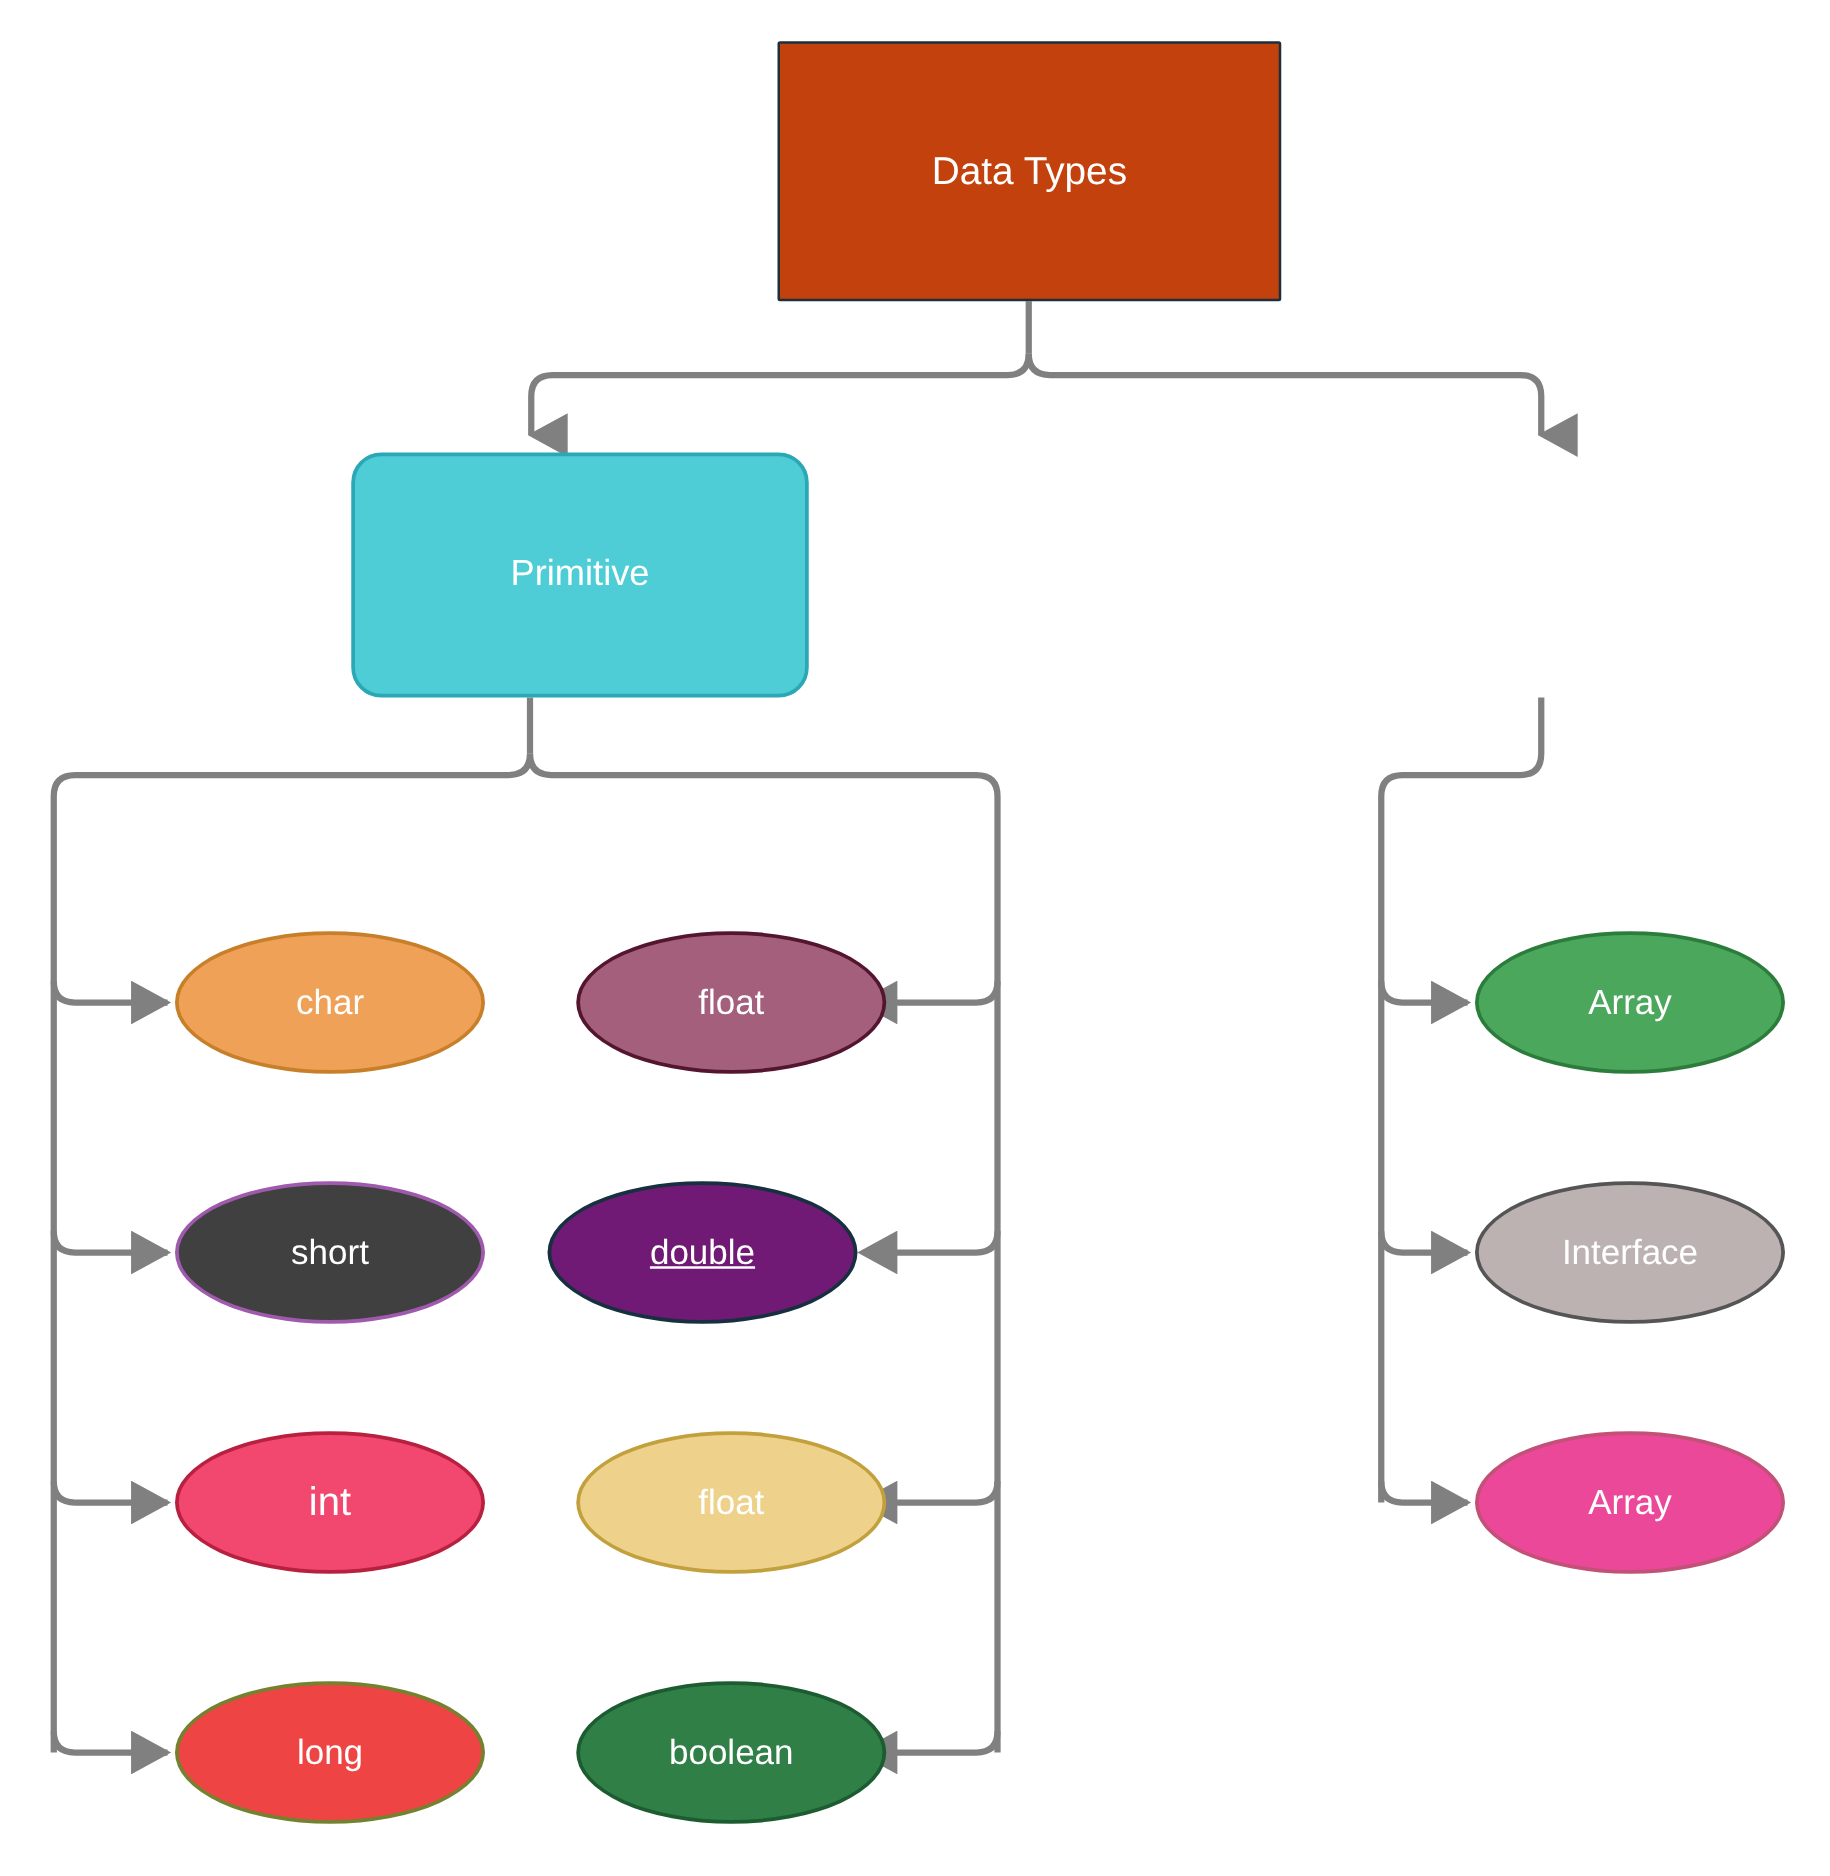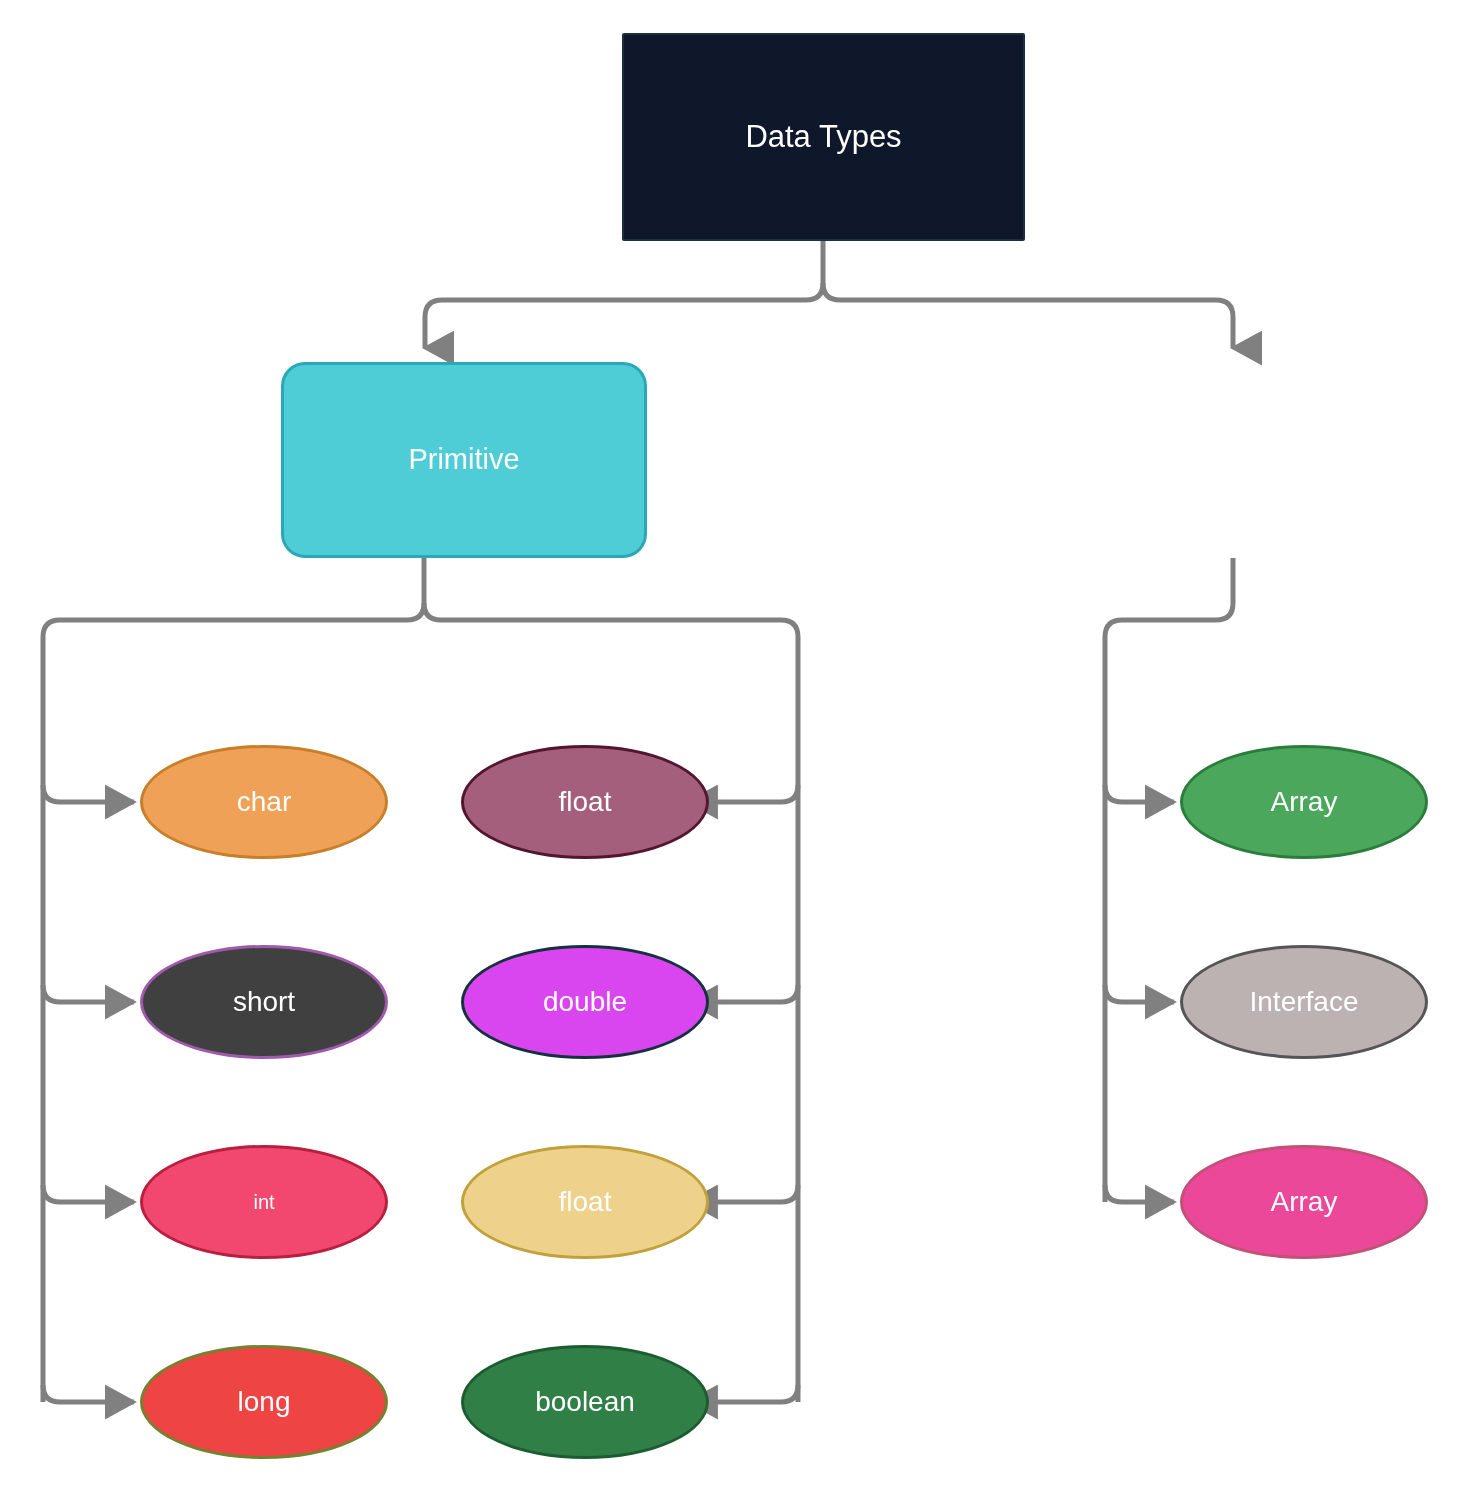--- a/index.html
+++ b/index.html
@@ -100,46 +100,46 @@
       <path d="M 798 1385 Q 798 1402 781 1402 L 715 1402" marker-end="url(#arrow-left)"></path>
 
       <path d="M 1233 558 L 1233 603 Q 1233 620 1216 620 L 1122 620 Q 1105 620 1105 637 L 1105 1202"></path>
 
       <path d="M 1105 785 Q 1105 802 1122 802 L 1174 802" marker-end="url(#arrow-right)"></path>
       <path d="M 1105 985 Q 1105 1002 1122 1002 L 1174 1002" marker-end="url(#arrow-right)"></path>
       <path d="M 1105 1185 Q 1105 1202 1122 1202 L 1174 1202" marker-end="url(#arrow-right)"></path>
     </g>
   </svg>
 
-  <div class="node rect-root" id="node-root" style="left: 622px; top: 33px; width: 403px; height: 208px; background: #0f172a; border-color: rgb(28, 47, 59); color: rgb(255, 255, 255); font-size: 31px;">
+  <div class="node rect-root" id="node-root" style="left: 622px; top: 33px; width: 403px; height: 208px; background: #c2410c; border-color: rgb(28, 47, 59); color: rgb(255, 255, 255); font-size: 31px;">
     <span class="node-label">Data Types</span>
   </div>
 
   <div class="node rect-round" id="node-primitive" style="left: 241px; top: 362px; width: 366px; height: 196px; background: rgb(78, 205, 214); border-color: rgb(42, 168, 181); color: rgb(255, 255, 255); font-size: 29px;">
     <span class="node-label">Primitive</span>
   </div>
 
 
   <div id="leaf-layer">
       <div class="node ellipse" style="left: 140px; top: 745px; width: 248px; height: 114px; background: rgb(239, 161, 87); border-color: rgb(200, 127, 42); color: rgb(255, 255, 255); font-size: 28px;">
         <span class="node-label">char</span>
       </div>
       <div class="node ellipse" style="left: 140px; top: 945px; width: 248px; height: 114px; background: #404040; border-color: rgb(160, 90, 173); color: rgb(255, 255, 255); font-size: 28px;">
         <span class="node-label">short</span>
       </div>
-      <div class="node ellipse" style="left: 140px; top: 1145px; width: 248px; height: 114px; background: rgb(242, 71, 111); border-color: rgb(184, 32, 63); color: rgb(255, 255, 255); font-size: 20px;">
+      <div class="node ellipse" style="left: 140px; top: 1145px; width: 248px; height: 114px; background: rgb(242, 71, 111); border-color: rgb(184, 32, 63); color: rgb(255, 255, 255); font-size: 32px;">
         <span class="node-label">int</span>
       </div>
       <div class="node ellipse" style="left: 140px; top: 1345px; width: 248px; height: 114px; background: #ef4444; border-color: rgb(116, 130, 47); color: rgb(255, 255, 255); font-size: 28px;">
         <span class="node-label">long</span>
       </div>
       <div class="node ellipse" style="left: 461px; top: 745px; width: 248px; height: 114px; background: rgb(163, 95, 124); border-color: rgb(84, 21, 47); color: rgb(255, 255, 255); font-size: 28px;">
         <span class="node-label">float</span>
       </div>
-      <div class="node ellipse" style="left: 461px; top: 945px; width: 248px; height: 114px; background: #d946ef; border-color: rgb(22, 48, 63); color: rgb(255, 255, 255); font-size: 28px;">
+      <div class="node ellipse" style="left: 438px; top: 945px; width: 248px; height: 114px; background: #701a75; border-color: rgb(22, 48, 63); color: rgb(255, 255, 255); font-size: 28px; text-decoration: underline;">
         <span class="node-label">double</span>
       </div>
       <div class="node ellipse" style="left: 461px; top: 1145px; width: 248px; height: 114px; background: rgb(238, 210, 140); border-color: rgb(194, 160, 60); color: rgb(255, 255, 255); font-size: 28px;">
         <span class="node-label">float</span>
       </div>
       <div class="node ellipse" style="left: 461px; top: 1345px; width: 248px; height: 114px; background: rgb(47, 127, 71); border-color: rgb(28, 92, 48); color: rgb(255, 255, 255); font-size: 28px;">
         <span class="node-label">boolean</span>
       </div>
       <div class="node ellipse" style="left: 1180px; top: 745px; width: 248px; height: 114px; background: rgb(74, 167, 92); border-color: rgb(44, 125, 60); color: rgb(255, 255, 255); font-size: 28px;">
         <span class="node-label">Array</span>

